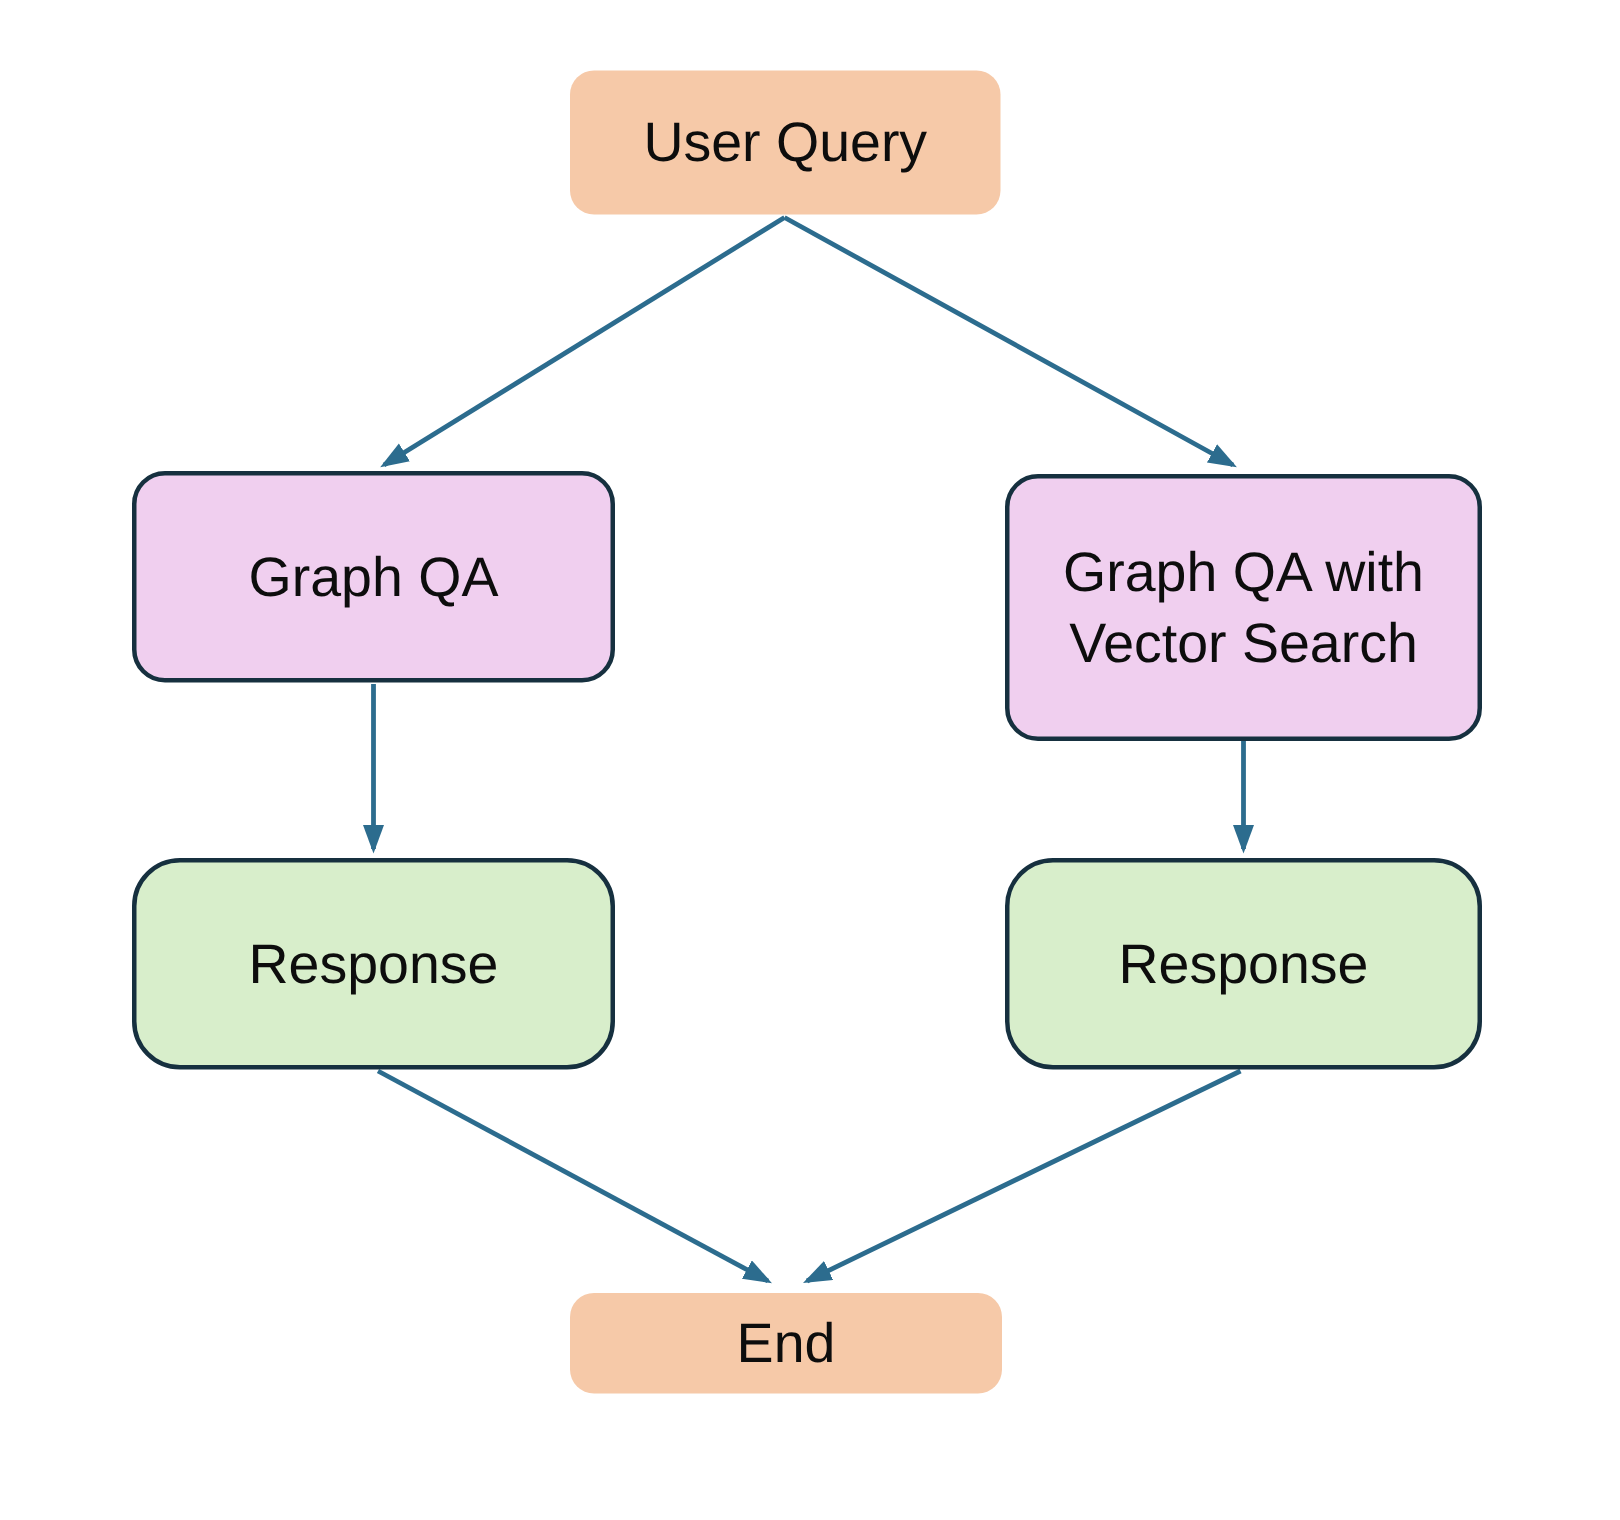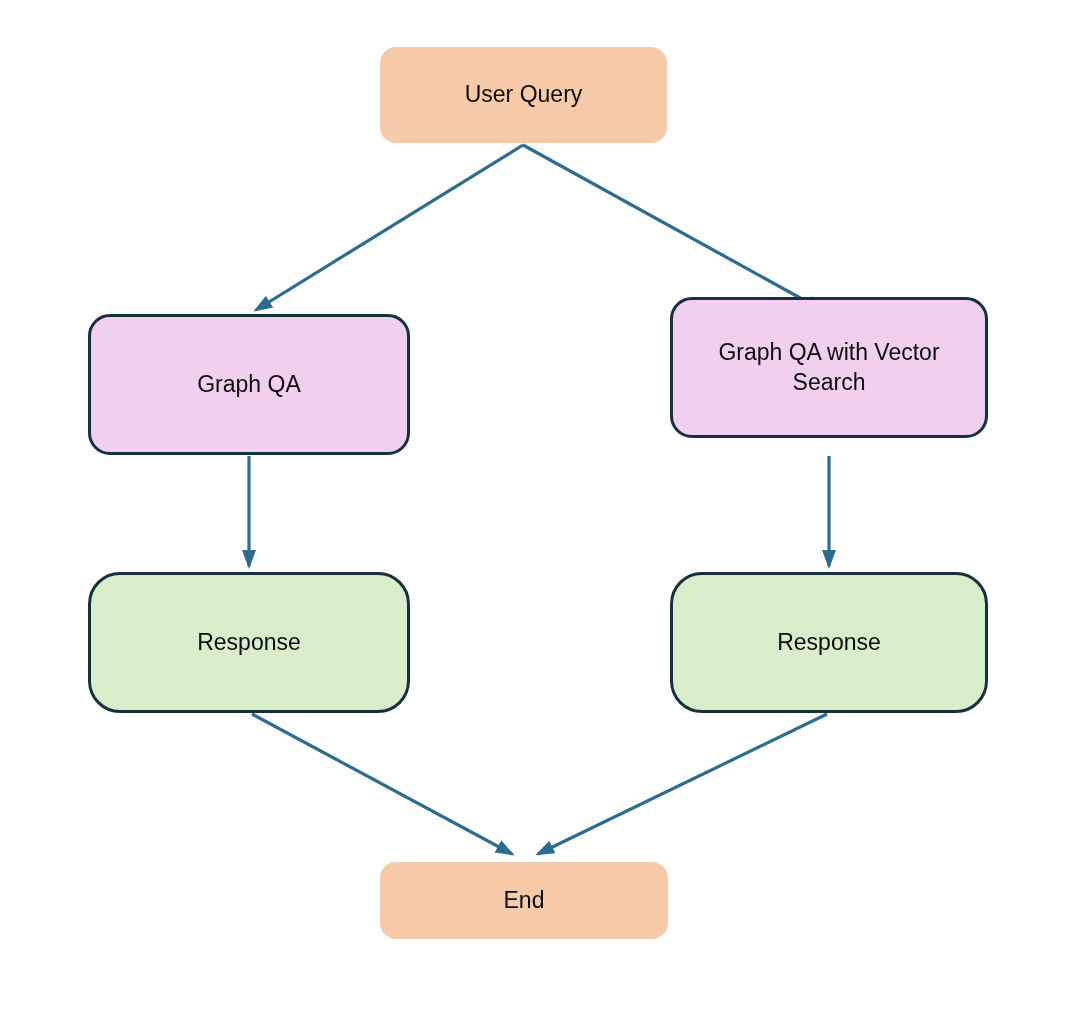--- a/index.html
+++ b/index.html
@@ -36,21 +36,21 @@
   .arrowhead{
     fill:var(--arrow);
   }
   .node{
     position:absolute;
     box-sizing:border-box;
     display:flex;
     align-items:center;
     justify-content:center;
     text-align:center;
-    font-size:23px;
+    font-size:37px;
     line-height:1.28;
     color:var(--text);
     padding:6px 22px;
   }
   .node.start-end{
     background:var(--start-end-fill);
     border:none;
     border-radius:16px;
   }
   .node.process{
@@ -59,24 +59,24 @@
     border-radius:22px;
   }
   .node.response{
     background:var(--response-fill);
     border:3.5px solid var(--node-border);
     border-radius:32px;
   }
   
   #node-user-query      {left:380px; top:47px;  width:287px; height:96px;}
   #node-graph-qa        {left:88px;  top:314px; width:322px; height:141px;}
-  #node-graph-qa-vector {left:670px; top:297px; width:318px; height:141px;text-align:center;}
+  #node-graph-qa-vector {left:670px; top:316px; width:318px; height:178px;text-align:center;}
   #node-response-left   {left:88px;  top:572px; width:322px; height:141px;}
   #node-response-right  {left:670px; top:572px; width:318px; height:141px;}
-  #node-end             {left:380px; top:862px; width:288px; height:77px;}
+  #node-end             {left:380px; top:862px; width:288px; height:67px;}
 </style>
 </head>
 <body>
 
 <div class="canvas">
 
   <svg class="edges" width="1080" height="1013" viewBox="0 0 1080 1013" aria-hidden="true">
     <defs>
       <marker id="arrow" markerUnits="userSpaceOnUse" markerWidth="20" markerHeight="16" refX="16" refY="7" orient="auto">
         <path class="arrowhead" d="M0,0 L19,7 L0,14 Z"></path>

